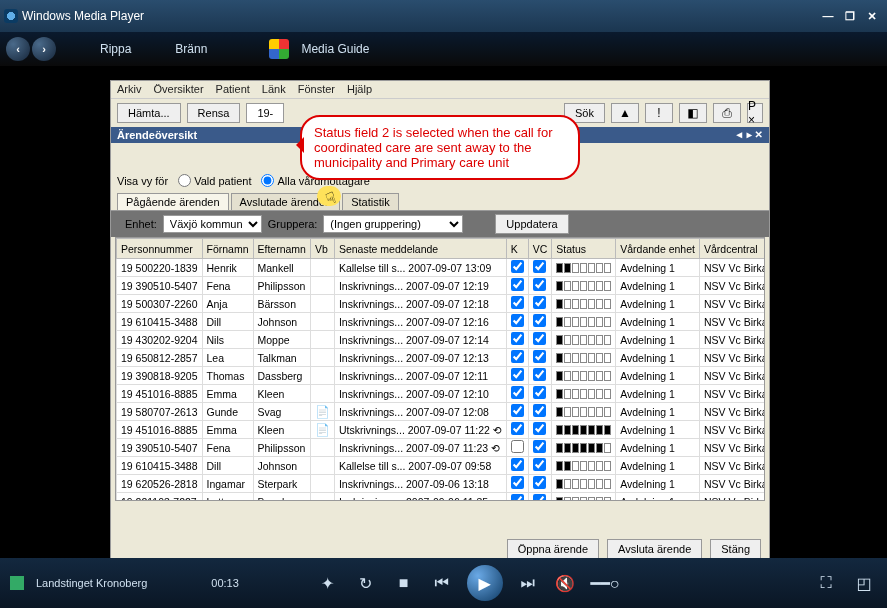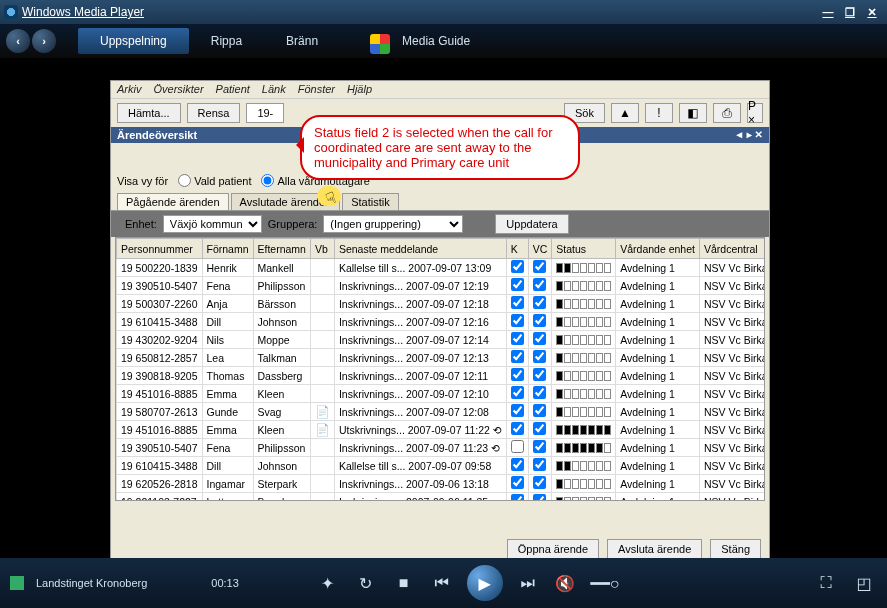--- a/index.html
+++ b/index.html
@@ -1,29 +1,29 @@
 <!DOCTYPE html>
 <html><head>
 <meta charset="utf-8">
 <style>
   * { box-sizing: border-box; margin: 0; padding: 0; }
   body { font-family: Tahoma, Arial, sans-serif; font-size: 11px; background: #000; width: 887px; height: 608px; overflow: hidden; position: relative; }
-  .wmp-titlebar { height: 24px; background: linear-gradient(#2a4d6e,#1b3650); color: #fff; display:flex; align-items:center; padding:0 4px; font-size:12px;text-decoration:underline; }
+  .wmp-titlebar { height: 32px; background: linear-gradient(#2a4d6e,#1b3650); color: #fff; display:flex; align-items:center; padding:0 4px; font-size:12px; }
   .wmp-titlebar .title-left { display:flex; align-items:center; gap:4px; }
   .wmp-titlebar .spacer { flex:1; }
   .wmp-titlebar .winbtn { width:22px; height:16px; display:inline-flex; align-items:center; justify-content:center; font-weight:bold; color:#fff; font-size:11px; cursor:pointer; }
   .wmp-tabs { height:34px; background: linear-gradient(#0a1a2e,#0a0a0a); display:flex; align-items:center; padding:0 6px; gap:0; color:#fff; }
   .navbtn { width:24px; height:24px; border-radius:12px; background:radial-gradient(circle at 30% 30%, #4a6a8a, #16263a); margin-right:2px; display:flex; align-items:center; justify-content:center; font-weight:bold; cursor:pointer; }
   .tab { padding:0 22px; height:26px; line-height:26px; font-size:12px; cursor:pointer; color:#cfe0ef; }
   .tab.active { background:linear-gradient(#2b5f9c,#173a5e); color:#fff; border-radius:2px; }
   .tabgap { width:20px; }
-  .mg { display:flex; align-items:flex-end; gap:6px; margin-left:30px;}
+  .mg { display:flex; align-items:center; gap:6px; margin-left:40px;}
   .flag { width:20px; height:20px; border-radius:3px; background:conic-gradient(#e33 0 25%, #3a3 0 50%, #36c 0 75%, #fc0 0 100%); }
   .content { position:absolute; left:110px; top:80px; width:660px; height:480px; background:#ece9d8; border:1px solid #999; }
-  .menubar { height:18px; background:#ece9d8; display:flex; gap:12px; padding:2px 6px; font-size:11px; color:#222; border-bottom:1px solid #ccc;font-style:italic;}
+  .menubar { height:18px; background:#ece9d8; display:flex; gap:12px; padding:2px 6px; font-size:11px; color:#222; border-bottom:1px solid #ccc;}
   .toolbar1 { height:28px; display:flex; align-items:center; gap:6px; padding:2px 6px; }
   .tbtn { border:1px solid #999; background:#efefef; padding:2px 10px; font-size:11px; cursor:pointer; height:20px; line-height:14px; }
   .tflex { flex:1; }
   .iconbtn { width:28px; height:20px; border:1px solid #999; background:#efefef; cursor:pointer; display:inline-flex; align-items:center;justify-content:center; font-size:12px;}
   .section-hdr { background:#3a5a8a; color:#fff; font-weight:bold; padding:2px 6px; font-size:11px; display:flex; justify-content:space-between;}
   .filterrow { display:flex; gap:10px; align-items:center; padding:3px 6px; font-size:11px;margin-top:28px;}
   .radio { display:inline-flex; gap:3px; align-items:center;}
   .tabs2 { display:flex; gap:2px; padding:3px 6px 0 6px; font-size:11px; }
   .tabs2 .t { border:1px solid #999; border-bottom:none; padding:2px 8px; background:#e4e0cf; cursor:pointer;}
   .tabs2 .t.active { background:#f7f5ea; }
@@ -61,21 +61,20 @@
   <div class="spacer"></div>
   <span class="winbtn">—</span>
   <span class="winbtn">❐</span>
   <span class="winbtn">✕</span>
 </div>
 
 <div class="wmp-tabs">
   <div class="navbtn">‹</div>
   <div class="navbtn">›</div>
   <div class="tabgap"></div>
-  <div class="tab active">Uppspelning</div>
   <div class="tab">Rippa</div>
   <div class="tab">Bränn</div>
   <div class="mg">
     <span class="flag"></span>
     <span class="tab" style="padding:0 6px">Media Guide</span>
   </div>
 </div>
 
 <div class="content">
   <div class="menubar">

